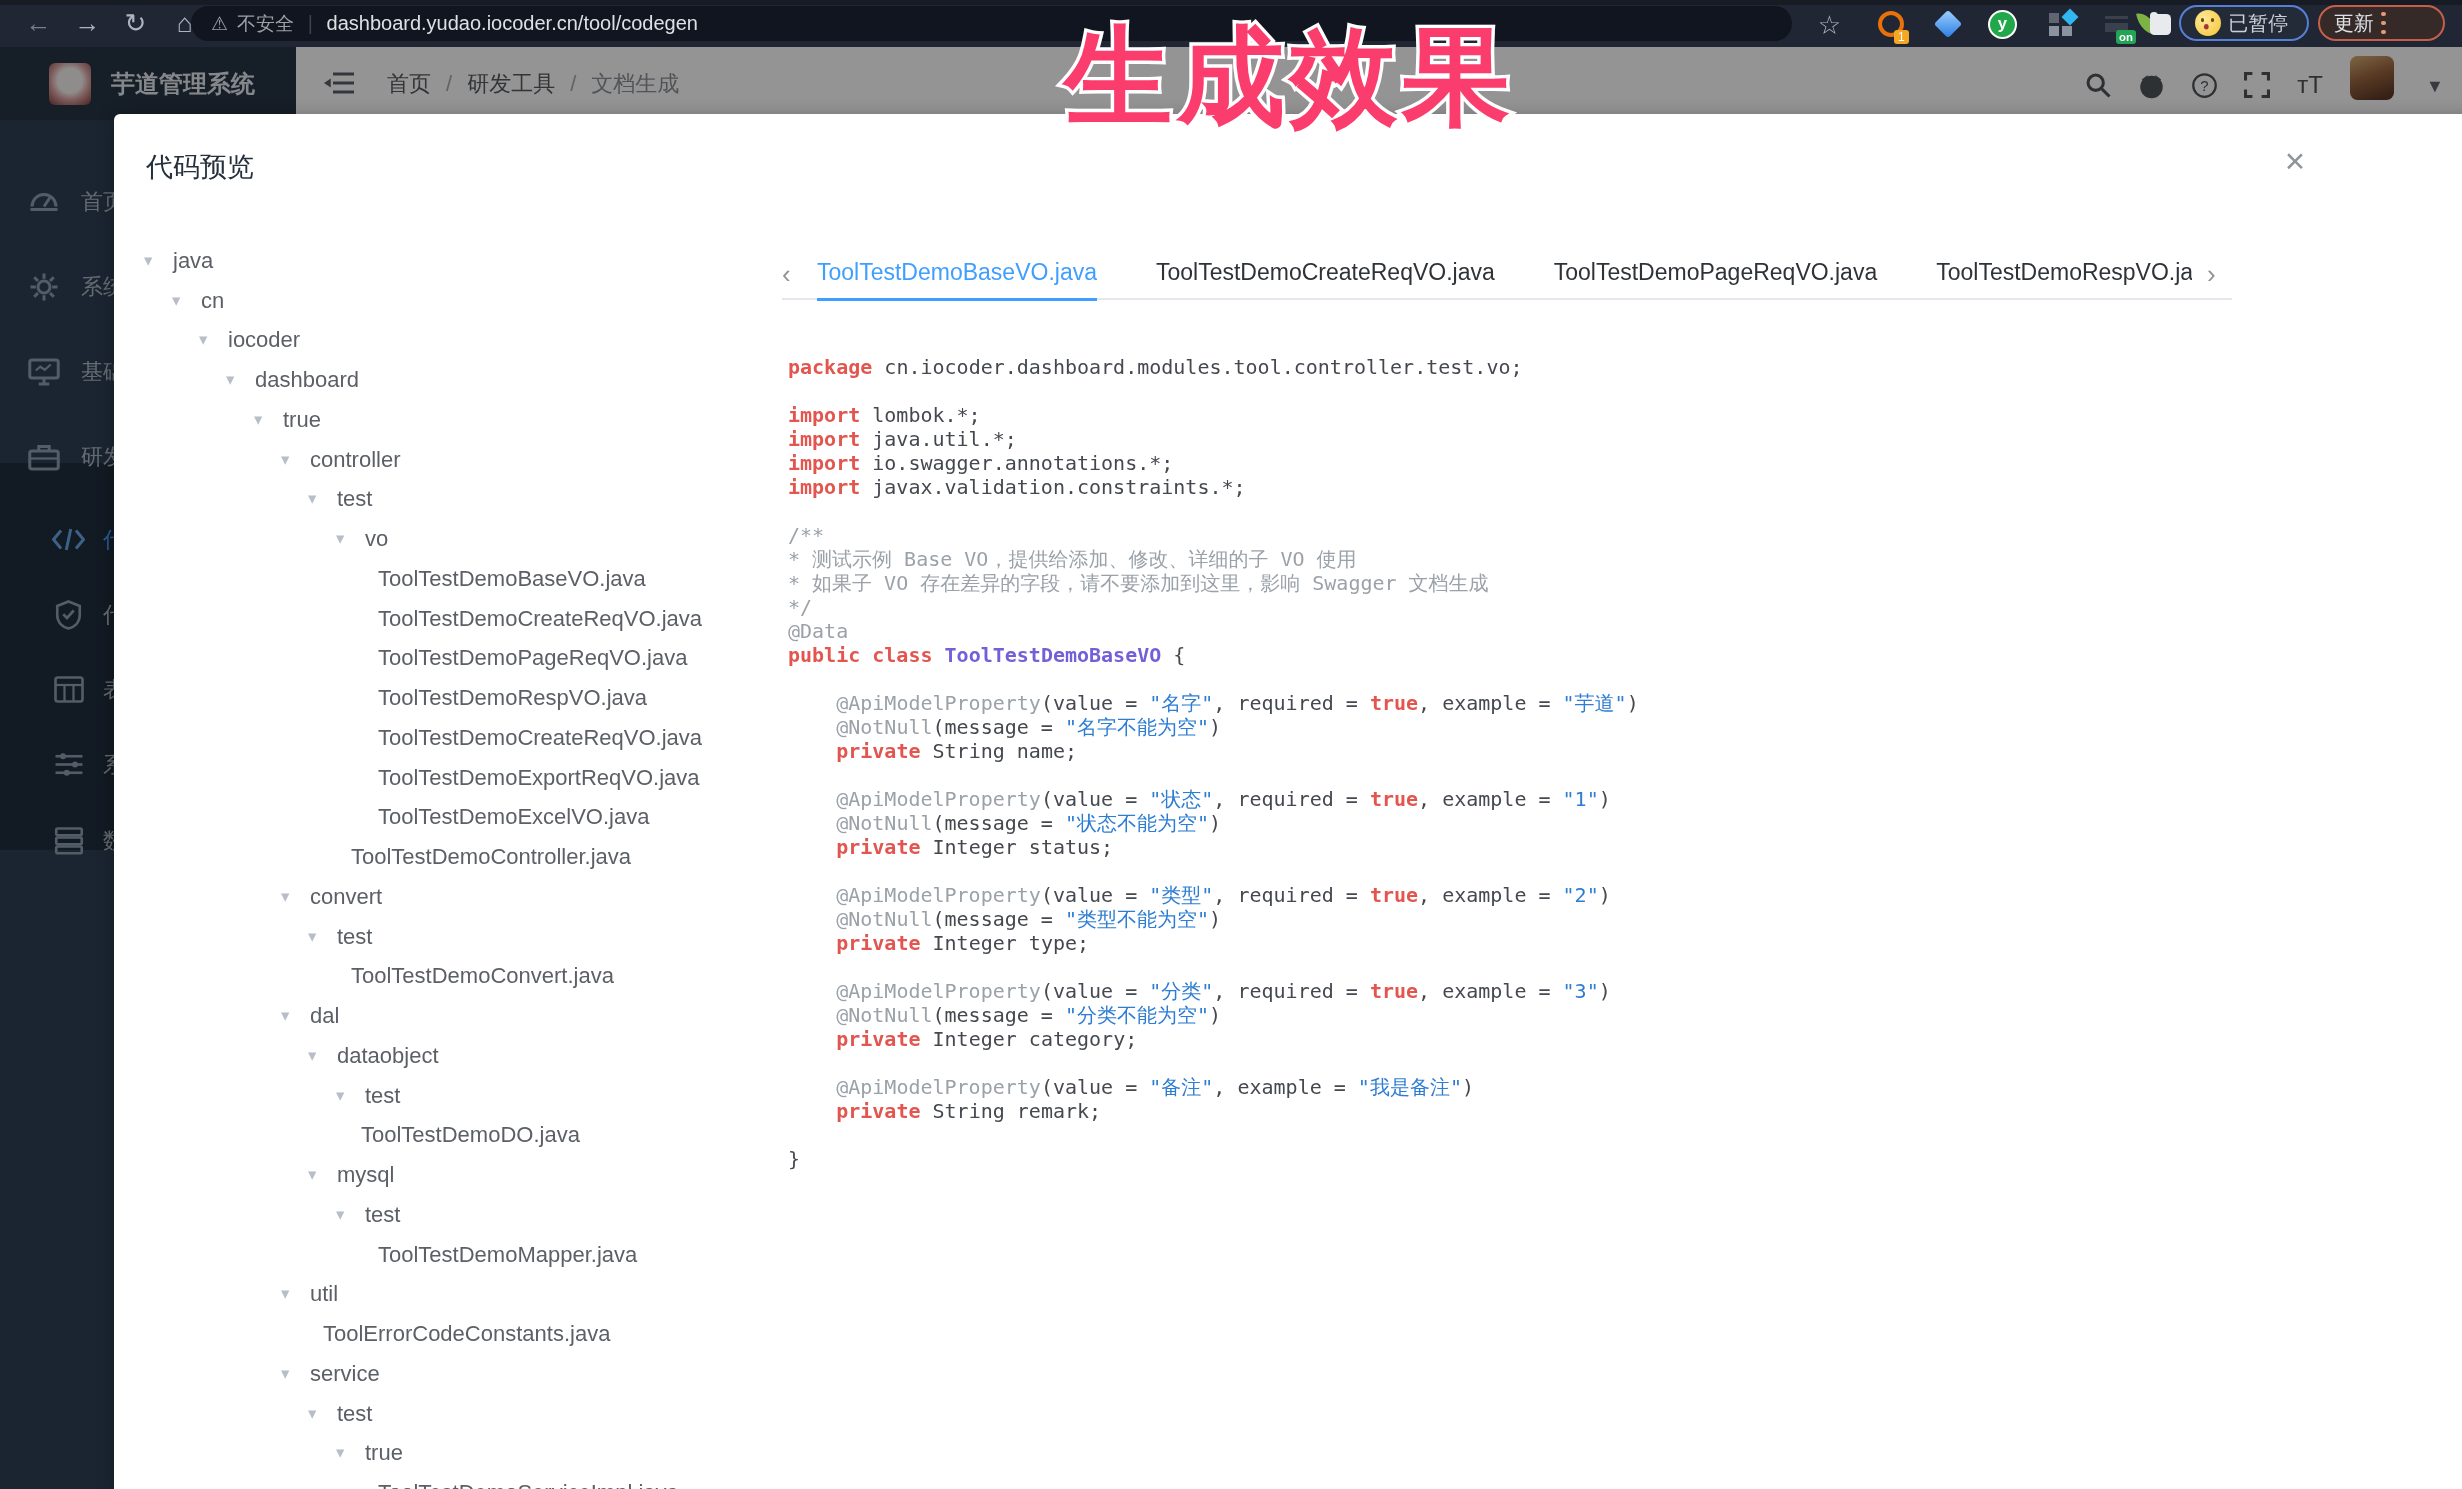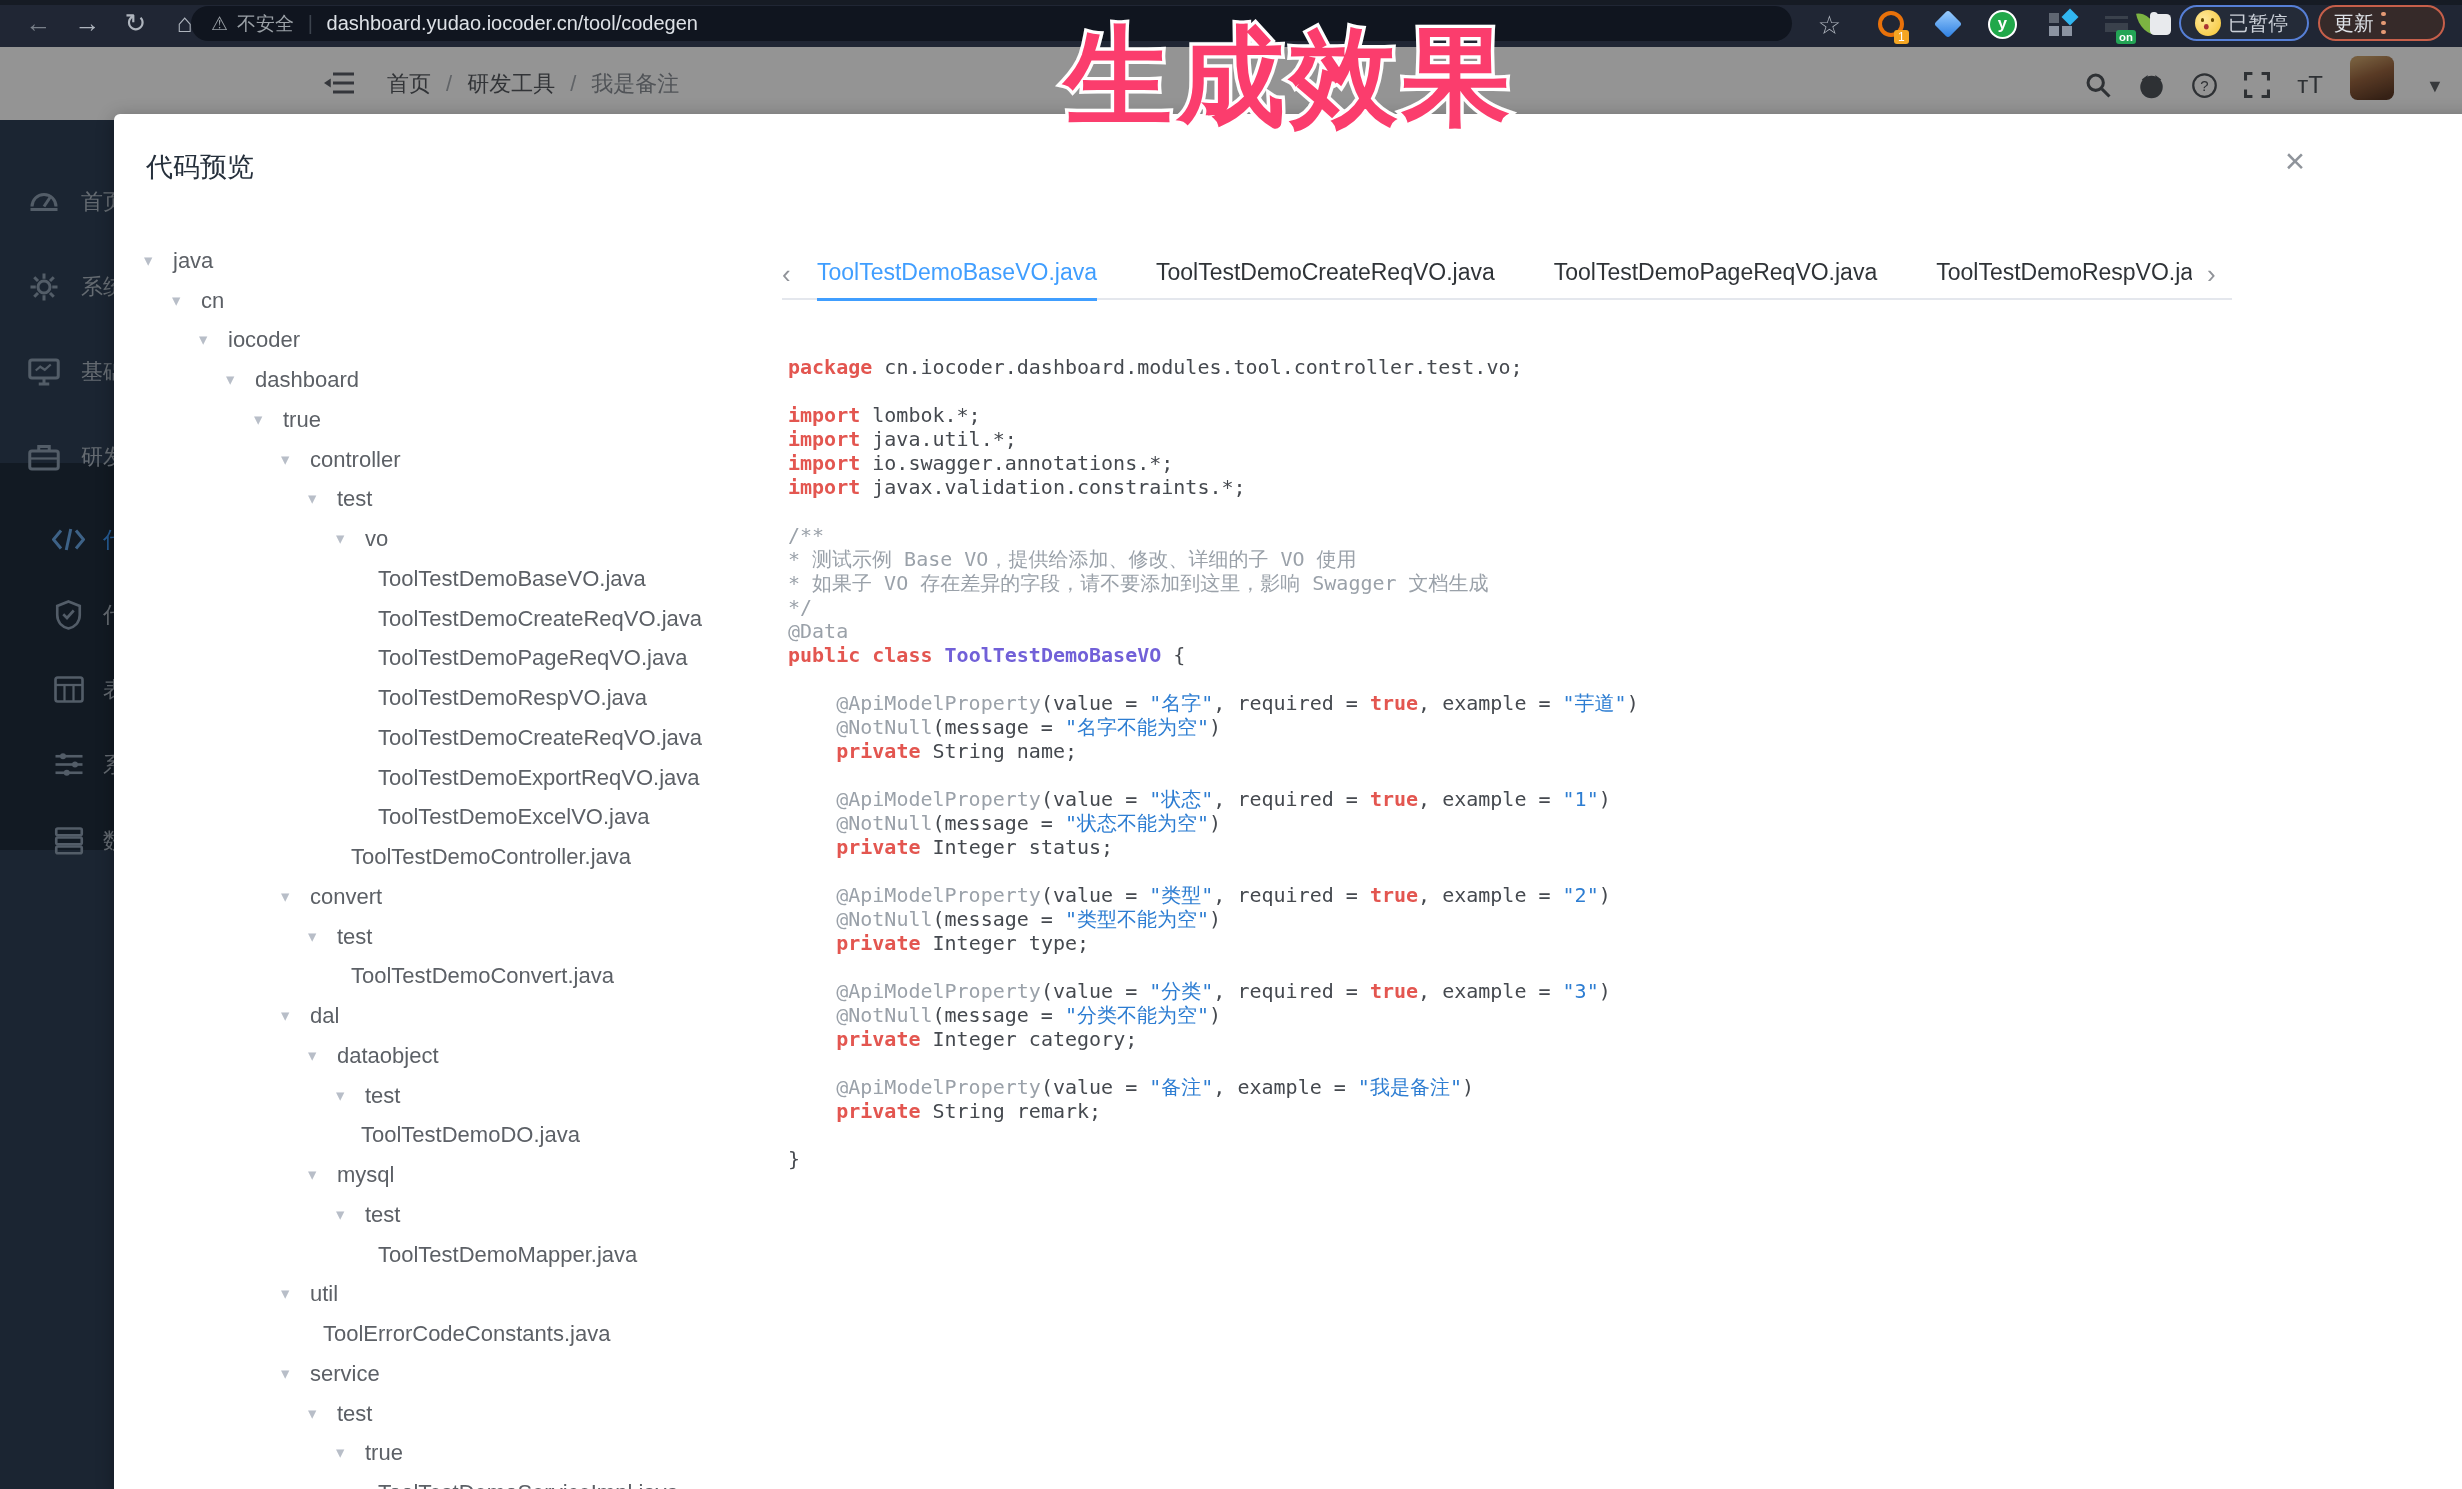--- a/index.html
+++ b/index.html
@@ -156,36 +156,40 @@
     <span>更新</span>
     <span class="vdots">
         <i></i>
         <i></i>
         <i></i>
       </span>
   </div>
 </div>
 
 <div id="app-header">
+  <div id="logo-bar">
+    <div id="logo-img"></div>
+    <div id="logo-title">芋道管理系统</div>
+  </div>
   <div id="hamburger">
     <svg width="30" height="26" viewBox="0 0 40 34">
         <g stroke="#5a5e66" stroke-width="4">
       <line x1="12" y1="5" x2="40" y2="5"></line>
           <line x1="12" y1="17" x2="40" y2="17"></line>
           <line x1="12" y1="29" x2="40" y2="29"></line>
         </g>
       <polygon points="0,17 9,11 9,23" fill="#5a5e66"></polygon>
       </svg>
   </div>
   <div id="breadcrumb">
     <span class="bc">首页</span>
     <span class="bc-sep">/</span>
     <span class="bc">研发工具</span>
     <span class="bc-sep">/</span>
-    <span class="bc last">我是备注</span>
+    <span class="bc last">文档生成</span>
   </div>
   <div class="hdr-ic" style="left:2080px">
     <svg width="26" height="26" viewBox="0 0 34 34">
         <circle cx="14" cy="14" r="10" fill="none" stroke="#50555b" stroke-width="4"></circle>
         <line x1="22" y1="22" x2="32" y2="32" stroke="#50555b" stroke-width="4"></line>
       </svg>
   </div>
   <div class="hdr-ic" style="left:2133px">
     <svg width="29" height="27" viewBox="0 0 38 36">
         <circle cx="19" cy="20" r="15" fill="#50555b"></circle>

